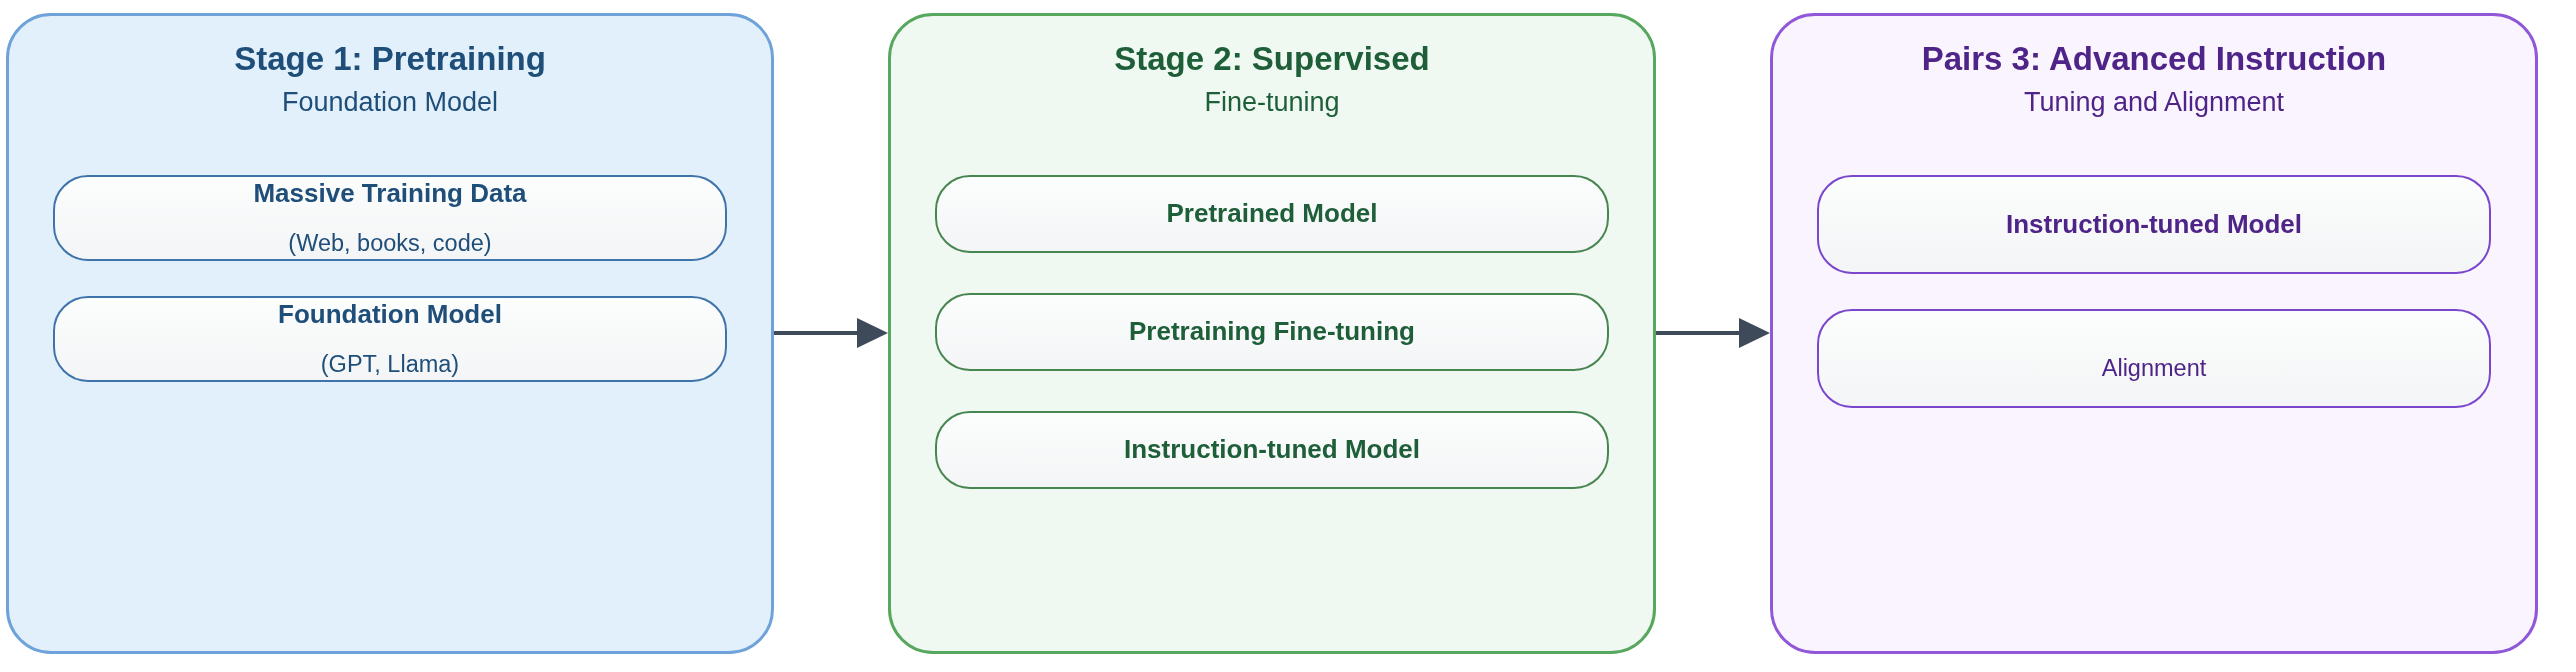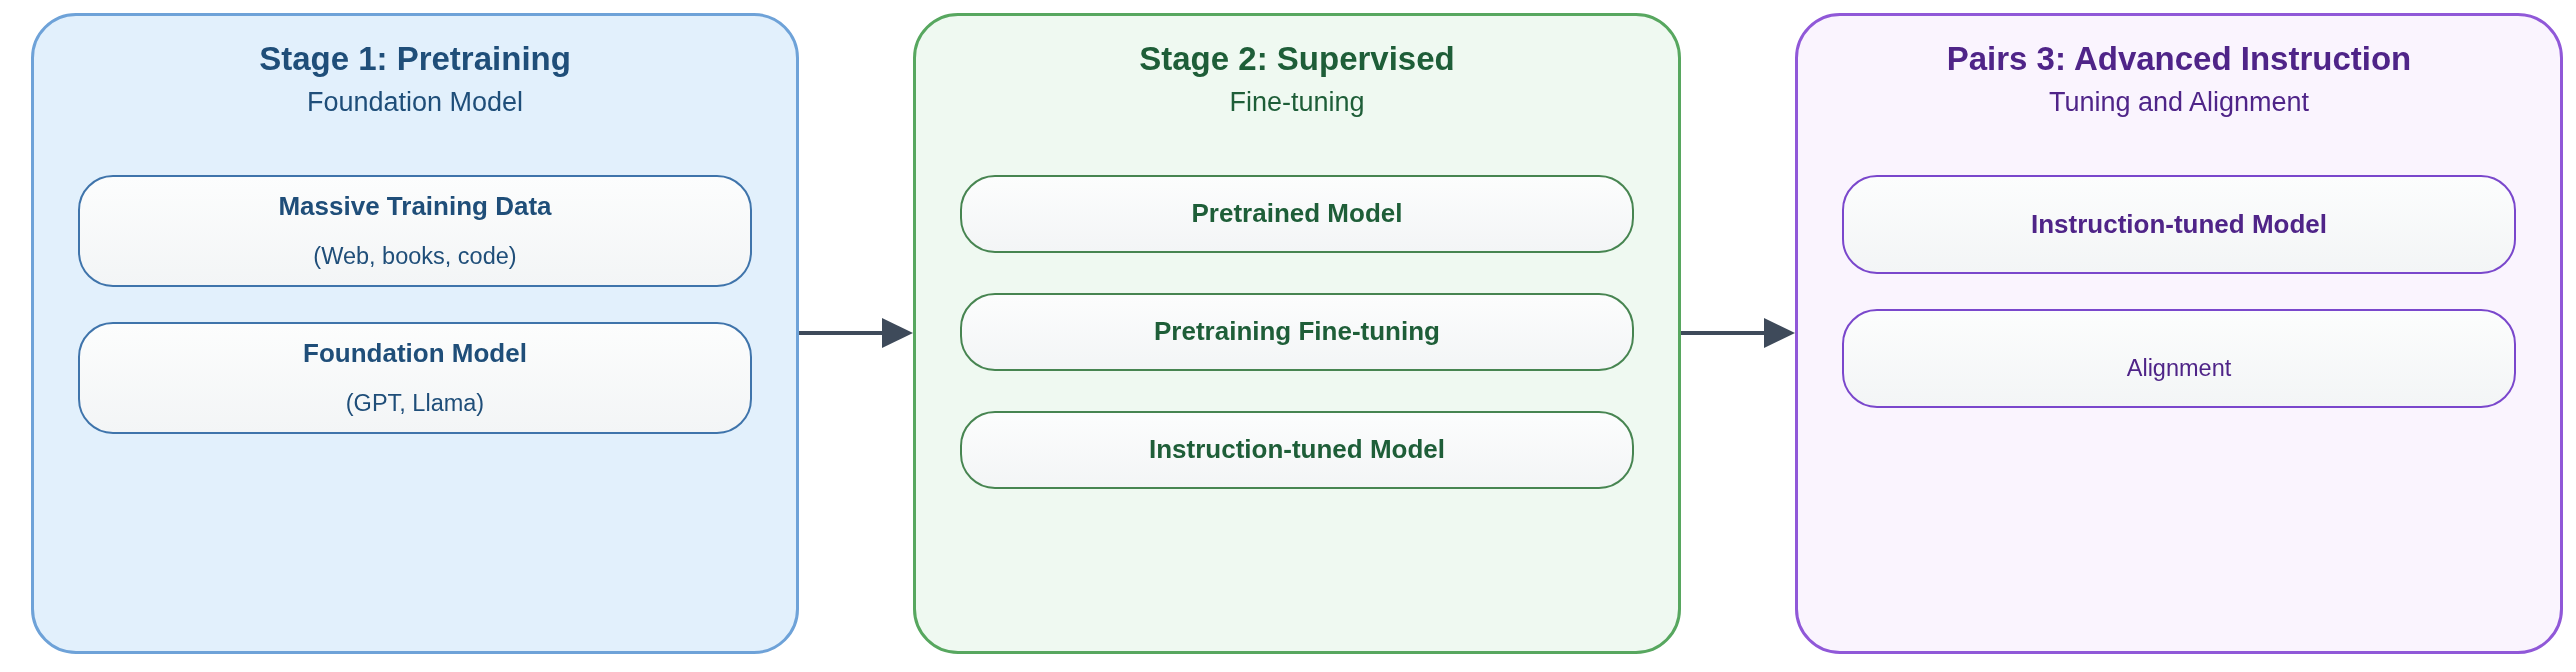--- a/index.html
+++ b/index.html
@@ -11,21 +11,21 @@
   .canvas {
     position: relative;
     width: 2576px;
     height: 673px;
     background: #ffffff;
     overflow: hidden;
   }
   .row {
     position: absolute;
     top: 12.5px;
-    left: 31px;
+    left: 6px;
     display: flex;
     align-items: center;
   }
   .panel {
     box-sizing: border-box;
     width: 768px;
     height: 641px;
     border-radius: 45px;
     border: 3.1px solid var(--border, #999);
     background: var(--bg, #eee);
@@ -67,21 +67,21 @@
     text-align: center;
   }
   .pill-subtitle {
     font-size: 23.5px;
     line-height: 30px;
     text-align: center;
     margin-top: 19px;
   }
   
   .p0 .pills { gap: 35px; }
-  .p0 .pill  { height: 112px; }
+  .p0 .pill  { height: 86px; }
   .p1 .pills { gap: 40px; }
   .p1 .pill  { height: 78px; }
   .p2 .pills { gap: 35px; }
   .p2 .pill  { height: 99px; }
   
   .connector {
     width: 114px;
     flex: 0 0 auto;
     align-self: stretch;
     display: flex;

